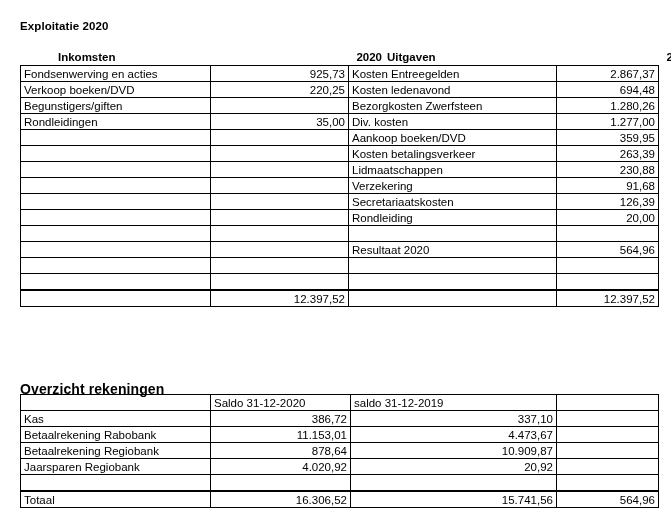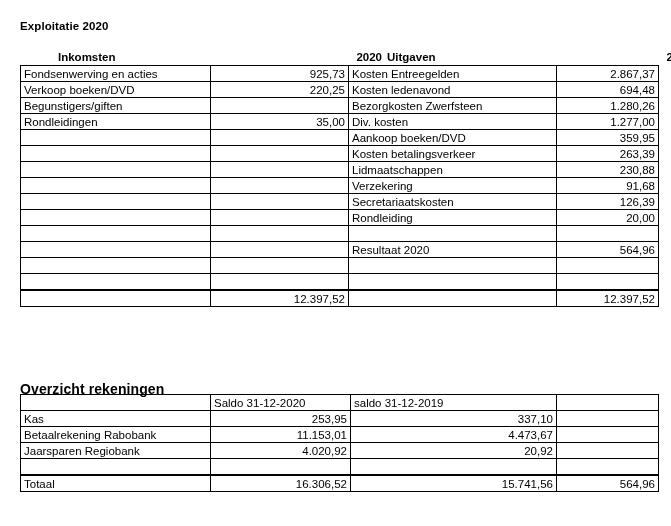--- a/index.html
+++ b/index.html
@@ -240,28 +240,34 @@
     </colgroup>
     <tbody id="rekeningen-body">
         <tr>
           <td class="hdrcell"></td>
           <td class="hdrcell">Saldo 31-12-2020</td>
           <td class="hdrcell">saldo 31-12-2019</td>
           <td class="hdrcell"></td>
         </tr>
         <tr>
           <td class="txt">Kas</td>
-          <td class="num">253,95</td>
+          <td class="num">386,72</td>
           <td class="num">337,10</td>
           <td class="num"></td>
         </tr>
         <tr>
           <td class="txt">Betaalrekening Rabobank</td>
           <td class="num">11.153,01</td>
           <td class="num">4.473,67</td>
+          <td class="num"></td>
+        </tr>
+        <tr>
+          <td class="txt">Betaalrekening Regiobank</td>
+          <td class="num">878,64</td>
+          <td class="num">10.909,87</td>
           <td class="num"></td>
         </tr>
         <tr>
           <td class="txt">Jaarsparen Regiobank</td>
           <td class="num">4.020,92</td>
           <td class="num">20,92</td>
           <td class="num"></td>
         </tr>
         <tr>
           <td class="txt"></td>

